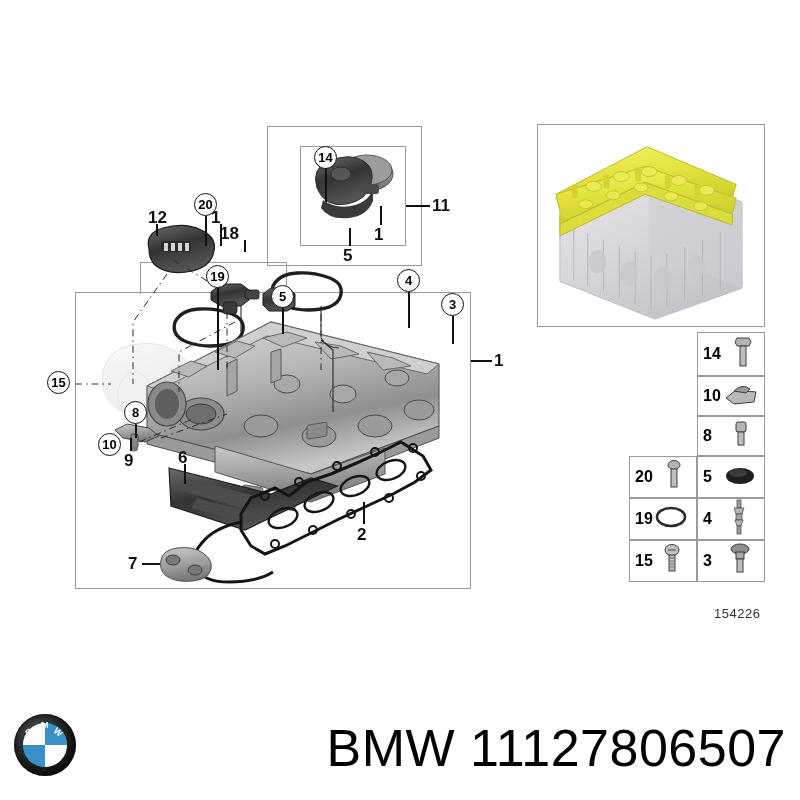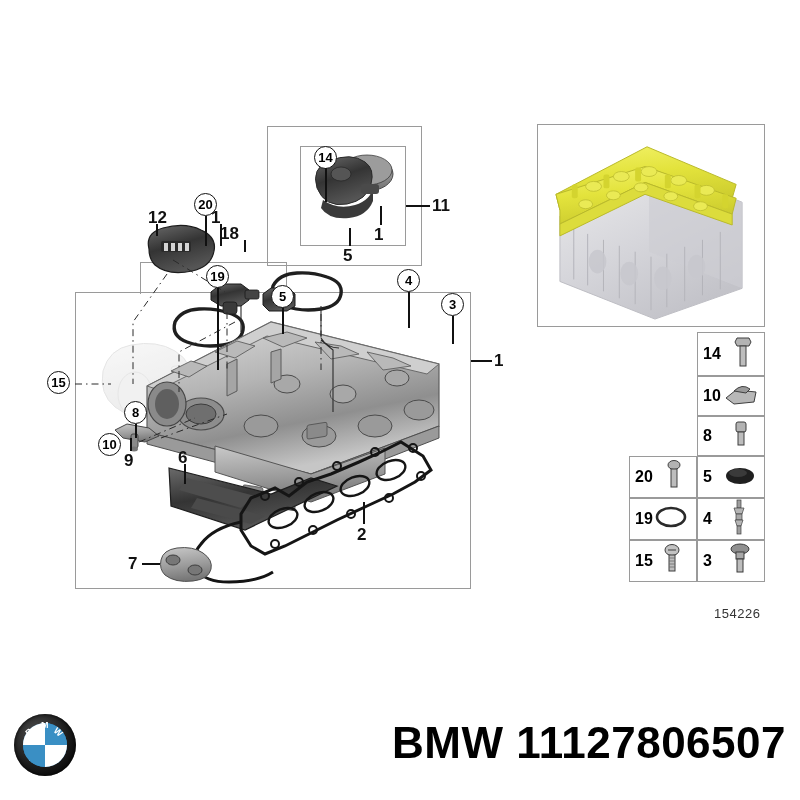--- a/index.html
+++ b/index.html
@@ -13,21 +13,21 @@
        font-family:"Liberation Sans",sans-serif;white-space:nowrap;}
   .clbl{position:absolute;width:23px;height:23px;border:1.6px solid #111;border-radius:50%;
         display:flex;align-items:center;justify-content:center;font-weight:bold;font-size:13px;
         background:#fff;box-sizing:border-box;}
   .ldr{position:absolute;background:#111;}
   .ldr.v{width:1.6px;}
   .ldr.h{height:1.6px;}
 
   
   #footer{position:absolute;left:0;bottom:0;width:800px;height:110px;background:#fff;}
-  #partno{position:absolute;right:14px;top:28px;font-size:44px;font-weight:bold;
+  #partno{position:absolute;right:14px;top:28px;font-size:52px;font-weight:normal;
           letter-spacing:0.5px;font-family:"Liberation Sans",sans-serif;}
   #bmw-logo{position:absolute;left:14px;top:24px;width:62px;height:62px;border-radius:50%;
             background:radial-gradient(circle at 35% 30%,#4a4a4a 0%,#1b1b1b 55%,#000 100%);
             box-shadow:inset 0 0 4px #000;}
   #bmw-logo .inner{position:absolute;left:9px;top:9px;width:44px;height:44px;border-radius:50%;
         overflow:hidden;background:#fff;
         background-image:
           linear-gradient(to bottom right,#2e86c1 0 50%,transparent 50%),
           linear-gradient(to top left,#2e86c1 0 50%,transparent 50%);
         background-color:#fff;}

